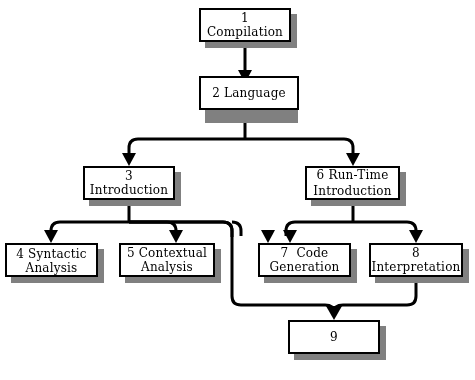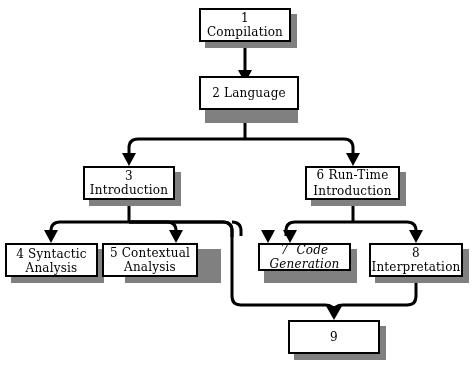--- a/index.html
+++ b/index.html
@@ -114,26 +114,26 @@
   <div class="node" style="left:305px; top:166px; width:95px; height:34px;justify-content:space-between;">
     <span class="ln">6 Run-Time</span>
     <span class="ln">Introduction</span>
   </div>
 
   <div class="node" style="left:5px; top:243px; width:93px; height:34px;justify-content:flex-end;">
     <span class="ln">4 Syntactic</span>
     <span class="ln">Analysis</span>
   </div>
 
-  <div class="node" style="left:102px; top:243px; width:96px; height:34px;">
+  <div class="node" style="left:119px; top:243px; width:96px; height:34px;">
     <span class="ln">5 Contextual</span>
     <span class="ln">Analysis</span>
   </div>
 
-  <div class="node" style="left:258px; top:243px; width:93px; height:28px;font-style:italic;">
+  <div class="node" style="left:258px; top:243px; width:93px; height:34px;">
     <span class="ln">7  Code</span>
     <span class="ln">Generation</span>
   </div>
 
   <div class="node" style="left:369px; top:243px; width:94px; height:34px;">
     <span class="ln">8</span>
     <span class="ln">Interpretation</span>
   </div>
 
   <div class="node" style="left:288px; top:320px; width:92px; height:34px;">

